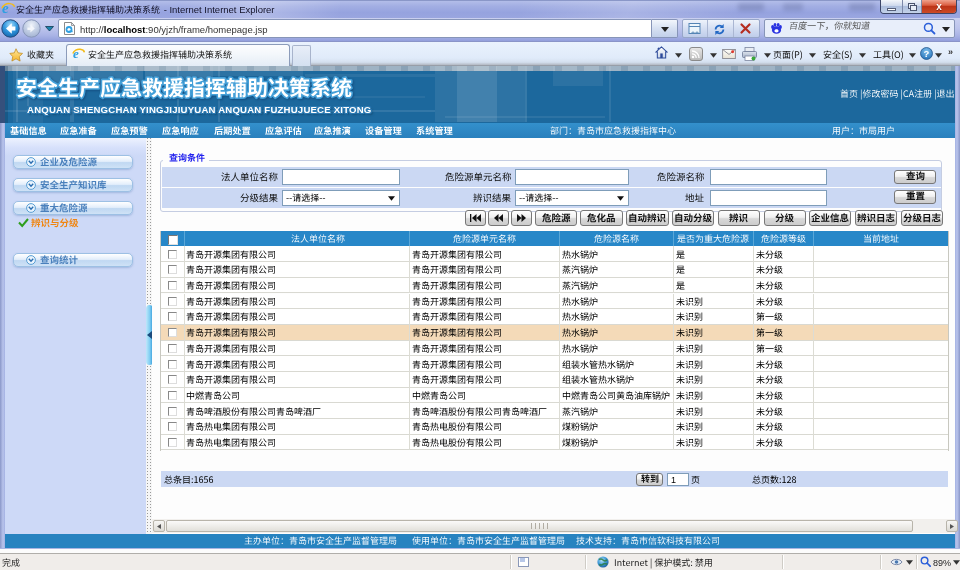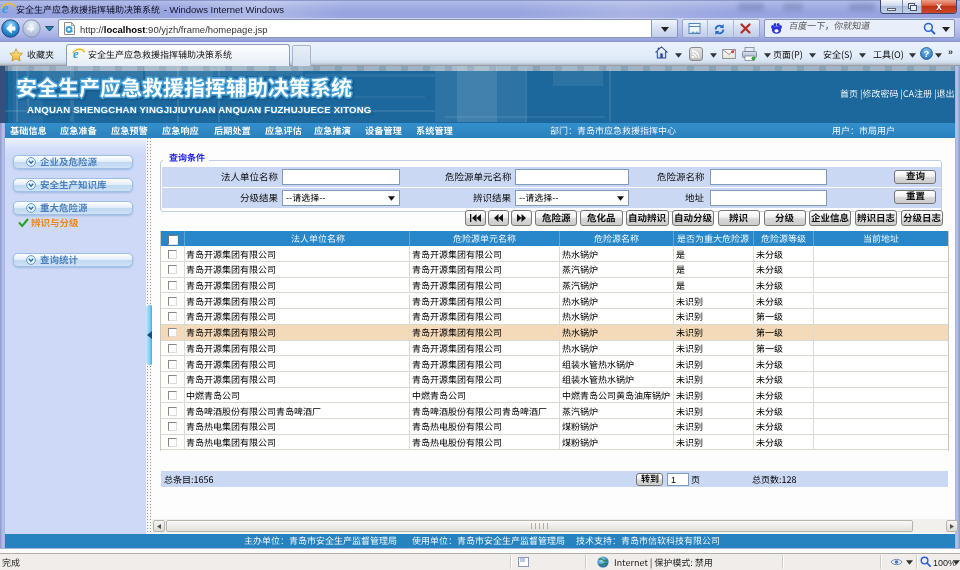--- a/index.html
+++ b/index.html
@@ -257,21 +257,21 @@
         <use href="#gr6325" x="9000"></use>
         <use href="#gr8f85" x="10000"></use>
         <use href="#gr52a9" x="11000"></use>
         <use href="#gr51b3" x="12000"></use>
         <use href="#gr7b56" x="13000"></use>
         <use href="#gr7cfb" x="14000"></use>
         <use href="#gr7edf" x="15000"></use>
       </g>
     </svg>
   </div>
-<div class="abs" style="left:161px;top:4px;font-size:9.5px;color:#14142a;white-space:pre"> - Windows Internet Windows</div>
+<div class="abs" style="left:161px;top:4px;font-size:9.5px;color:#14142a;white-space:pre"> - Internet Internet Explorer</div>
 <div class="abs" style="left:880px;top:0;width:77px;height:14px;border:1px solid #3c4668;border-top:none;border-radius:0 0 4px 4px;overflow:hidden;display:flex">
 <div style="width:22px;height:100%;background:linear-gradient(180deg,#f4f7fb 0%,#cdd8ec 45%,#aebfde 50%,#c3d2e8 100%);border-right:1px solid #7c88a8;position:relative">
       <div style="position:absolute;left:6px;top:8px;width:9px;height:3px;background:#fff;border:1px solid #555f7a"></div>
     </div>
 <div style="width:19px;height:100%;background:linear-gradient(180deg,#f4f7fb 0%,#cdd8ec 45%,#aebfde 50%,#c3d2e8 100%);border-right:1px solid #7c88a8;position:relative">
       <div style="position:absolute;left:5px;top:3px;width:7px;height:6px;border:1px solid #4a546e;background:#e8eef8"></div>
       <div style="position:absolute;left:7px;top:5px;width:7px;height:6px;border:1px solid #4a546e;background:#e8eef8"></div>
     </div>
 <div style="flex:1;height:100%;background:linear-gradient(180deg,#efa28e 0%,#db5f42 40%,#bc3418 50%,#cc4a26 100%);position:relative;color:#fff;font-weight:bold">
       <div style="position:absolute;left:0;right:0;top:1px;text-align:center;font-size:10px;text-shadow:0 1px 1px #802010">x</div>
@@ -2204,15 +2204,15 @@
 <path d="M1 6c2-3.5 9-3.5 11 0-2 3.5-9 3.5-11 0z" fill="#e8f0f8" stroke="#7a88a8"></path>
 <circle cx="6.5" cy="6" r="1.8" fill="#4a78b0"></circle>
 </svg>
 <svg class="abs" style="left:906px;top:560px" width="7" height="5" viewBox="0 0 8 5">
     <path d="M0 0h8L4 5z" fill="#333"></path>
   </svg>
 <svg class="abs" style="left:920px;top:556px" width="11" height="11" viewBox="0 0 13 13">
 <circle cx="5.4" cy="5.4" r="3.9" fill="none" stroke="#2b5fd9" stroke-width="1.7"></circle>
 <path d="M8.3 8.3 12 12" stroke="#2b5fd9" stroke-width="2" stroke-linecap="round"></path>
 </svg>
-<div class="abs" style="left:933px;top:557.5px;font-size:9px;color:#222">100%</div>
+<div class="abs" style="left:933px;top:557.5px;font-size:9px;color:#222">89%</div>
 <svg class="abs" style="left:952.5px;top:560px" width="7" height="5" viewBox="0 0 8 5">
     <path d="M0 0h8L4 5z" fill="#333"></path>
   </svg>
 </body></html>

